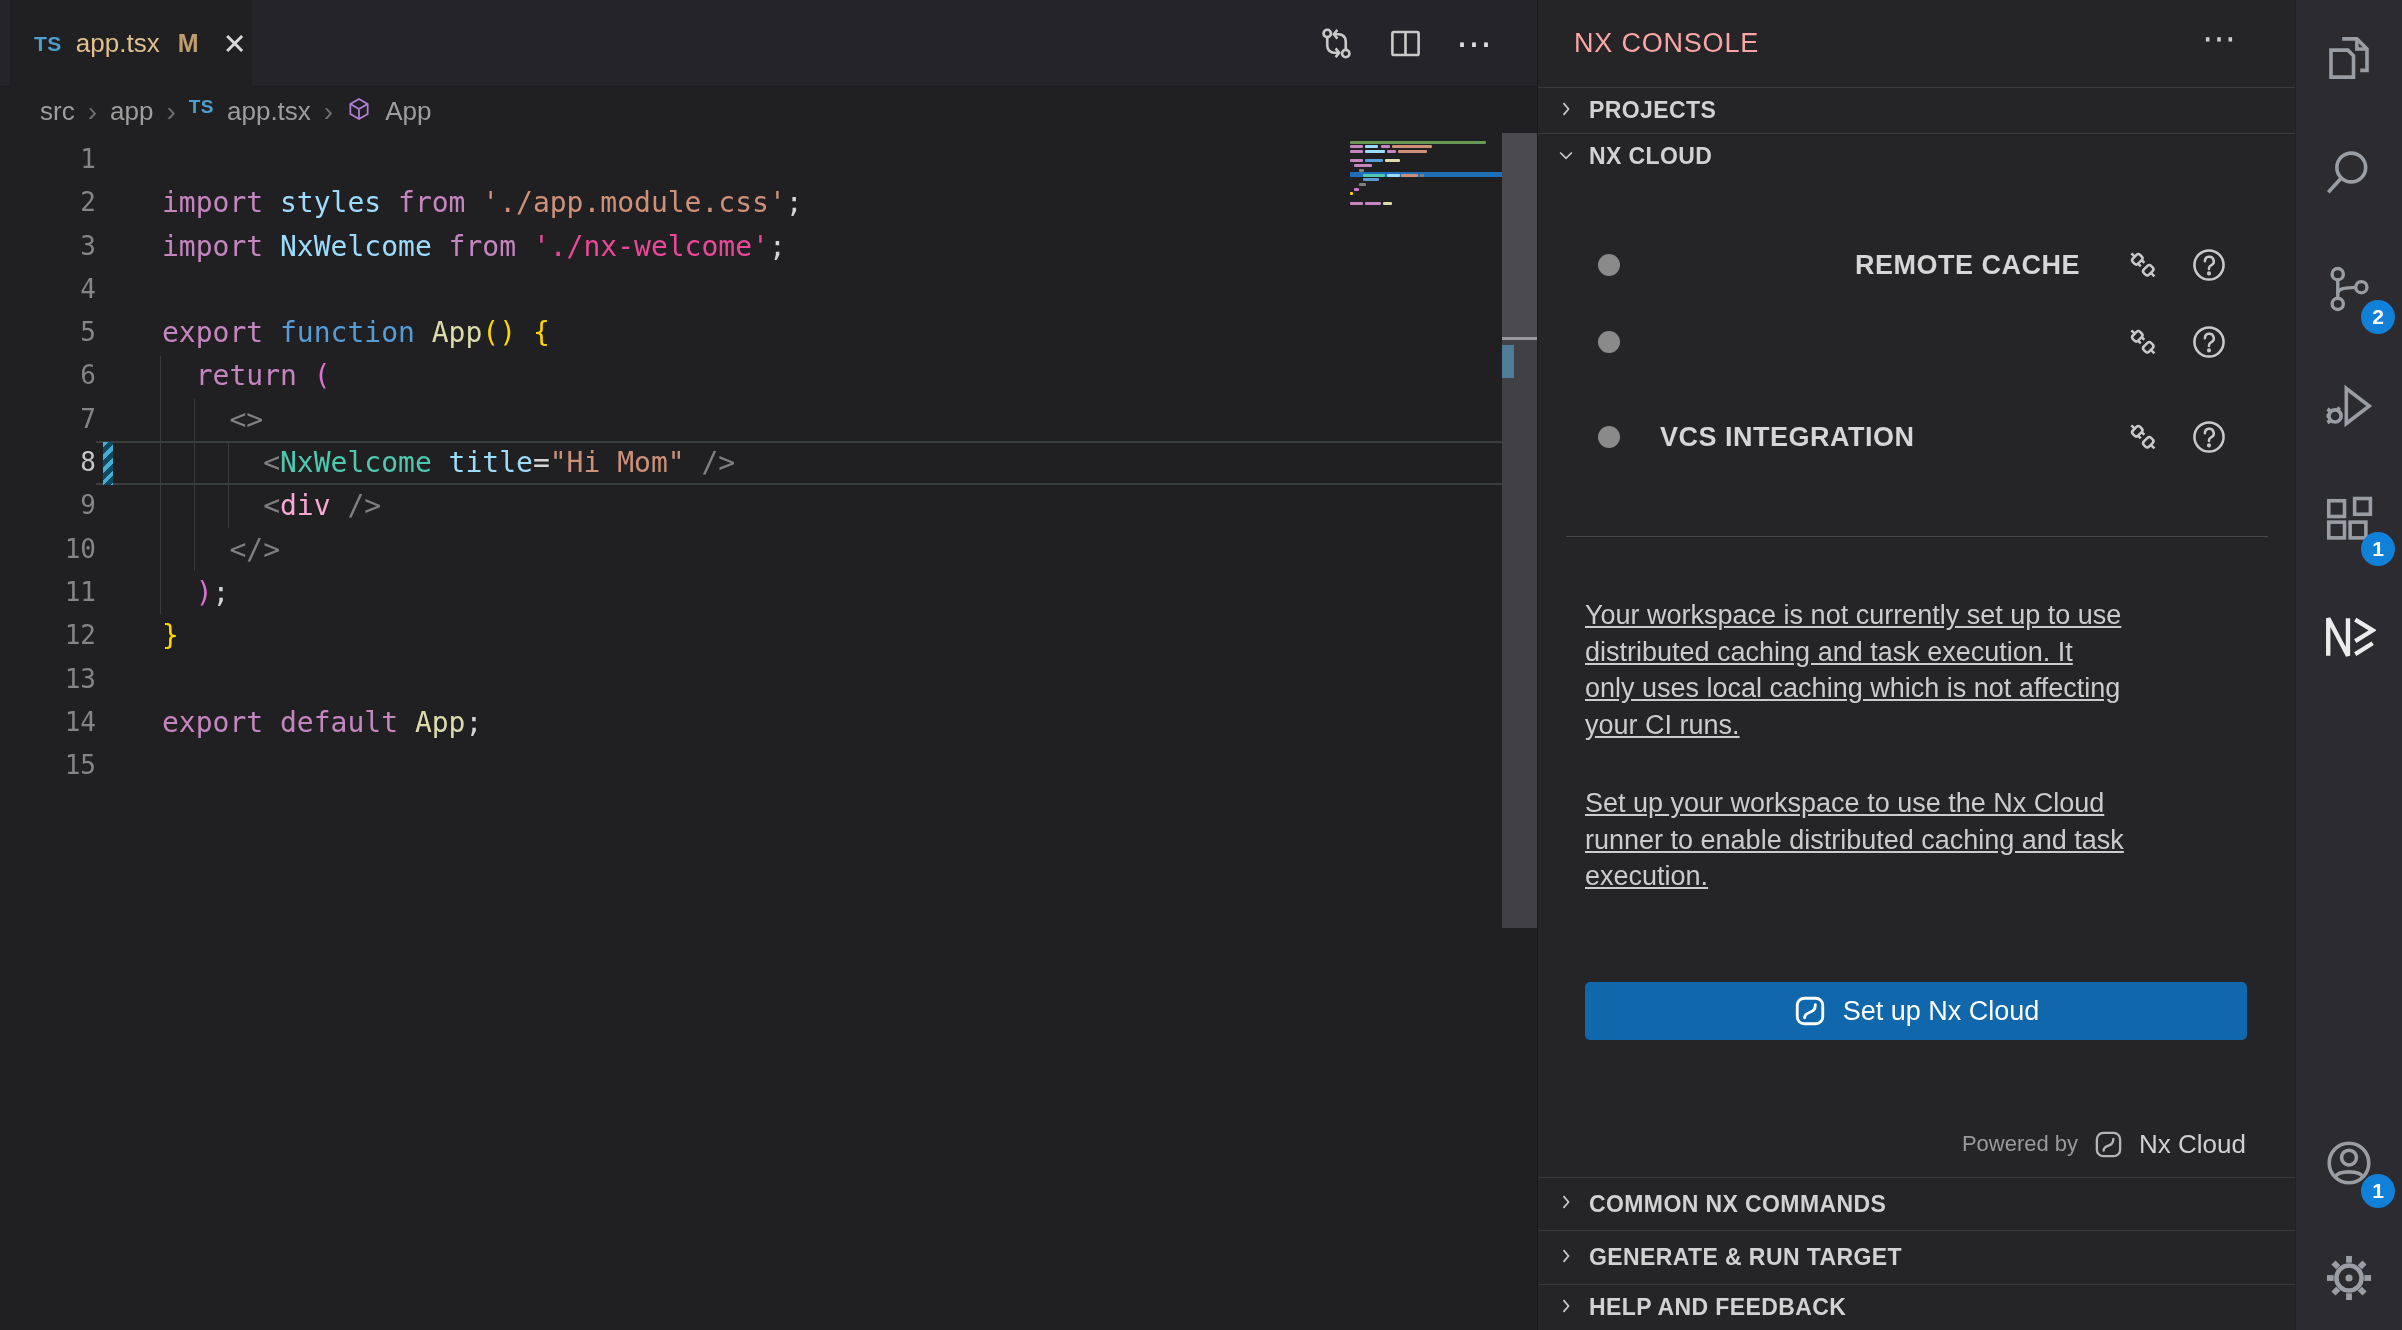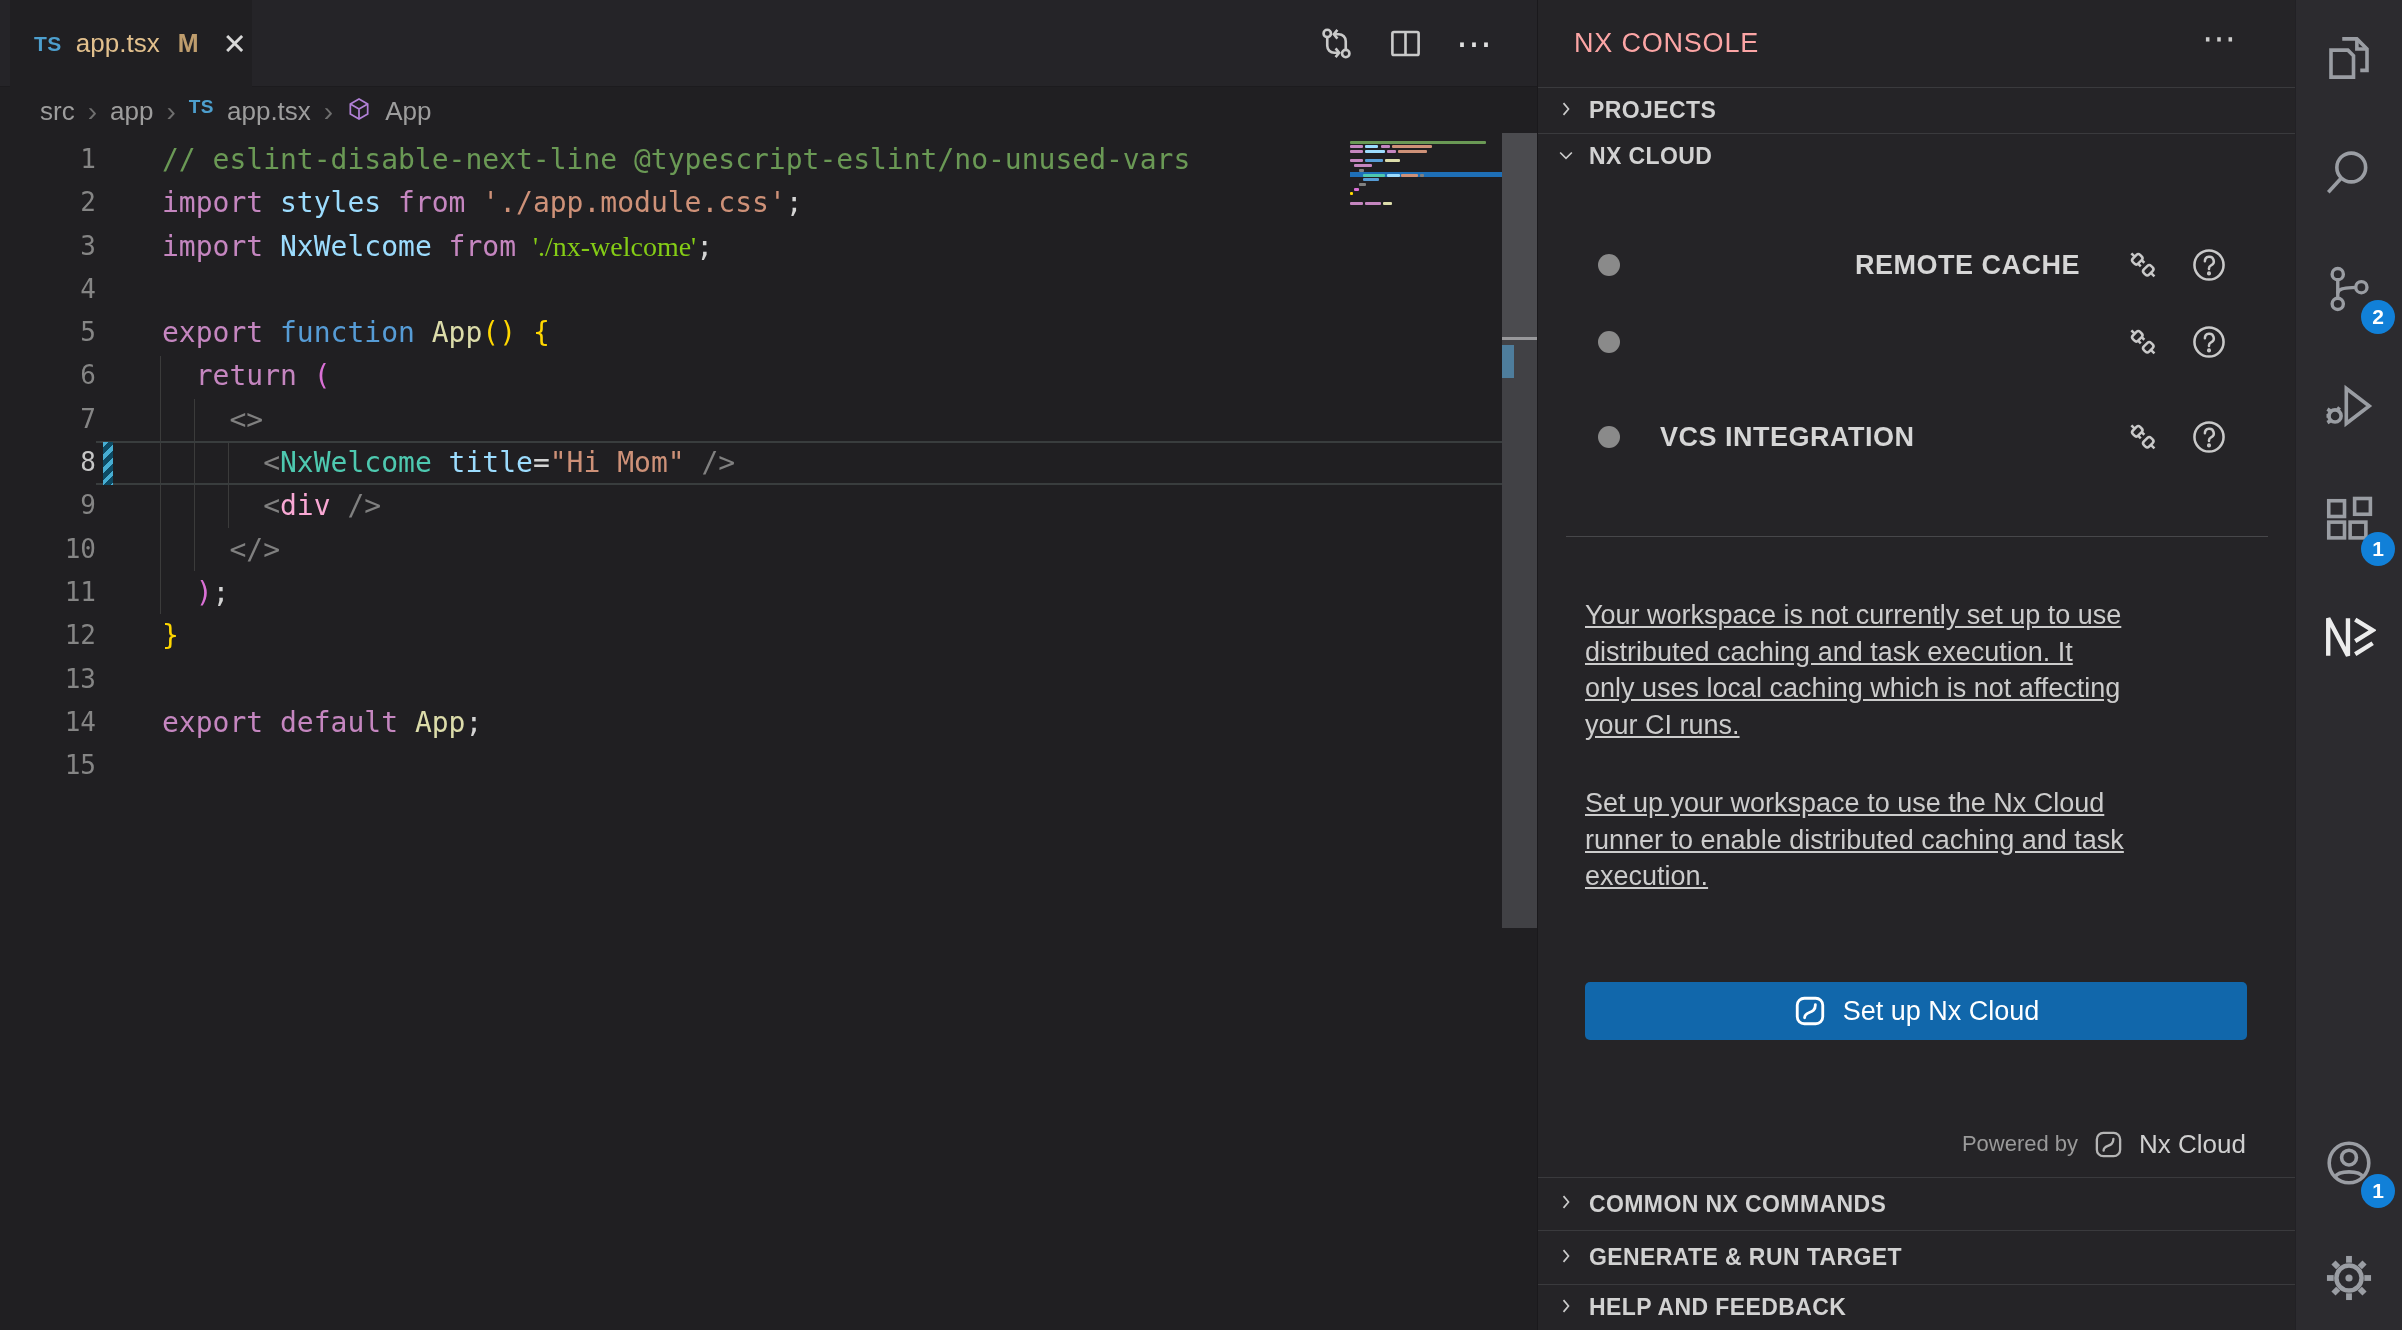--- a/index.html
+++ b/index.html
@@ -137,23 +137,23 @@
       <span>
         <svg viewBox="0 0 24 24" fill="none" stroke="#b180d7" stroke-width="1.6">
           <path d="M12 2.8 20 7.3v9.4L12 21.2 4 16.7V7.3Z"></path>
           <path d="M4 7.3 12 12l8-4.7M12 12v9.2"></path>
         </svg>
       </span>
       <span class="crumb">App</span>
     </div>
 
   <div id="code">
-      <div class="code-line"><span class="ln">1</span><span class="lc"><span style="color: rgb(106, 153, 85);">// eslint-disable-next-line @typescript-eslint/no-unused-vars</span></span></div>
+      <div class="code-line"><span class="ln">1</span></div>
       <div class="code-line"><span class="ln">2</span><span class="lc"><span style="color: rgb(197, 134, 192);">import </span><span style="color: rgb(156, 220, 254);">styles</span><span style="color: rgb(197, 134, 192);"> from </span><span style="color: rgb(206, 145, 120);">'./app.module.css'</span><span style="color: rgb(212, 212, 212);">;</span></span></div>
-      <div class="code-line"><span class="ln">3</span><span class="lc"><span style="color: rgb(197, 134, 192);">import </span><span style="color: rgb(156, 220, 254);">NxWelcome</span><span style="color: rgb(197, 134, 192);"> from </span><span style="color: #84cc16; font-family: Liberation Serif, serif;">'./nx-welcome'</span><span style="color: rgb(212, 212, 212);">;</span></span></div>
+      <div class="code-line"><span class="ln">3</span><span class="lc"><span style="color: rgb(197, 134, 192);">import </span><span style="color: rgb(156, 220, 254);">NxWelcome</span><span style="color: rgb(197, 134, 192);"> from </span><span style="color: #ec4899;">'./nx-welcome'</span><span style="color: rgb(212, 212, 212);">;</span></span></div>
       <div class="code-line"><span class="ln">4</span><span class="lc"></span></div>
       <div class="code-line"><span class="ln">5</span><span class="lc"><span style="color: rgb(197, 134, 192);">export </span><span style="color: rgb(86, 156, 214);">function </span><span style="color: rgb(220, 220, 170);">App</span><span style="color: rgb(255, 215, 0);">()</span><span style="color: rgb(212, 212, 212);"> </span><span style="color: rgb(255, 215, 0);">{</span></span></div>
       <div class="code-line"><span class="ln">6</span><span class="lc"><span style="color: rgb(212, 212, 212);">  </span><span style="color: rgb(197, 134, 192);">return</span><span style="color: rgb(212, 212, 212);"> </span><span style="color: rgb(218, 112, 214);">(</span></span></div>
       <div class="code-line"><span class="ln">7</span><span class="lc"><span style="color: rgb(212, 212, 212);">    </span><span style="color: rgb(128, 128, 128);">&lt;&gt;</span></span></div>
       <div class="code-line current"><span class="ln">8</span><span class="lc"><span style="color: rgb(212, 212, 212);">      </span><span style="color: rgb(128, 128, 128);">&lt;</span><span style="color: rgb(78, 201, 176);">NxWelcome</span><span style="color: rgb(212, 212, 212);"> </span><span style="color: rgb(156, 220, 254);">title</span><span style="color: rgb(212, 212, 212);">=</span><span style="color: rgb(206, 145, 120);">"Hi Mom"</span><span style="color: rgb(212, 212, 212);"> </span><span style="color: rgb(128, 128, 128);">/&gt;</span></span></div>
       <div class="code-line"><span class="ln">9</span><span class="lc"><span style="color: rgb(212, 212, 212);">      </span><span style="color: rgb(128, 128, 128);">&lt;</span><span style="color: #f9a8d4;">div</span><span style="color: rgb(212, 212, 212);"> </span><span style="color: rgb(128, 128, 128);">/&gt;</span></span></div>
       <div class="code-line"><span class="ln">10</span><span class="lc"><span style="color: rgb(212, 212, 212);">    </span><span style="color: rgb(128, 128, 128);">&lt;/&gt;</span></span></div>
       <div class="code-line"><span class="ln">11</span><span class="lc"><span style="color: rgb(212, 212, 212);">  </span><span style="color: rgb(218, 112, 214);">)</span><span style="color: rgb(212, 212, 212);">;</span></span></div>
       <div class="code-line"><span class="ln">12</span><span class="lc"><span style="color: rgb(255, 215, 0);">}</span></span></div>
       <div class="code-line"><span class="ln">13</span><span class="lc"></span></div>

